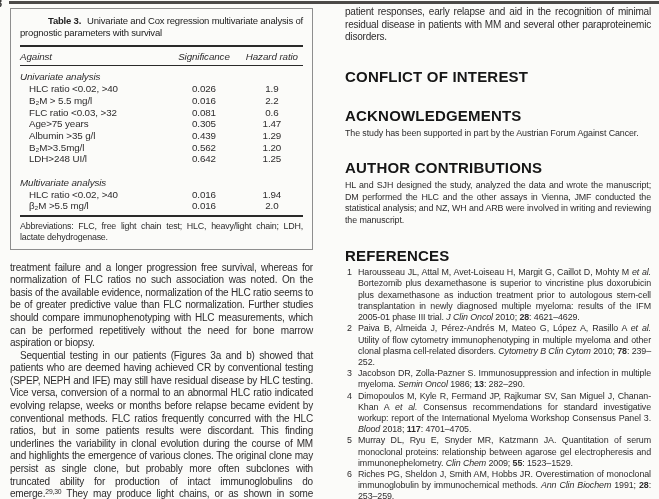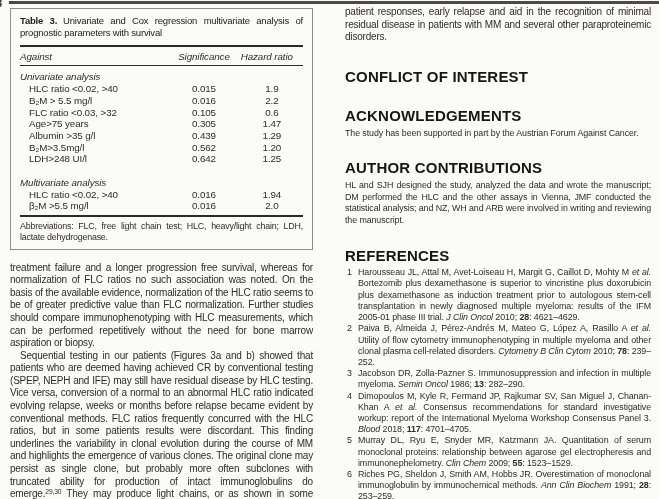--- a/index.html
+++ b/index.html
@@ -12,28 +12,28 @@
   .top-bar { position:absolute; left:9px; top:1px; width:650px; height:3px; background:#4c4a48; }
   .page-num { position:absolute; left:-4px; top:-3px; font-size:11px; font-weight:700; color:#3a3a3a; }
 
   .col { position:absolute; top:8px; }
   .col.left  { left:10px;  width:303px; }
   .col.right { left:345px; width:306px; top:6px; }
 
   
   .t3 { border:1px solid #8e8e8e; padding:6px 9px 5px 9px; }
   .t3-caption { font-size:9.5px; line-height:12.2px; letter-spacing:-0.2px; text-align:justify; color:#222; }
-  .t3-caption .lbl { font-weight:700; margin-right:6px; }
+  .t3-caption .lbl { font-weight:700; margin-right:6px;margin-left:28px; }
   table.t3-table { width:100%; border-collapse:collapse; margin-top:6px;
     border-top:2px solid #2a2a2a; border-bottom:2px solid #2a2a2a; }
   .t3-table th { font-style:italic; font-weight:400; font-size:9.8px; letter-spacing:-0.1px;
     padding:4px 0 3px; border-bottom:1px solid #2a2a2a; }
   .t3-table th.c1 { text-align:left;  width:52%; }
   .t3-table th.c2 { text-align:center; width:26%; }
-  .t3-table th.c3 { text-align:left; width:22%; }
+  .t3-table th.c3 { text-align:center; width:22%; }
   .t3-table td { font-size:9.8px; line-height:11.7px; letter-spacing:-0.1px; padding:0; }
   .t3-table tr.sect td { font-style:italic; padding-top:5px; }
   .t3-table tr.gap  td { padding-top:12px; }
   .t3-table td.ind { padding-left:9px; }
   .t3-table td.c2, .t3-table td.c3 { text-align:center; }
   .t3-table tr.last td { padding-bottom:3px; }
   .t3-abbr { margin-top:4px; font-size:8.9px; line-height:11.2px; letter-spacing:-0.2px; text-align:justify; }
 
   
   p.body { font-size:10px; line-height:12.6px; letter-spacing:-0.2px; text-align:justify; margin:0; }
@@ -73,31 +73,31 @@
             <th class="c2">Significance</th>
             <th class="c3">Hazard ratio</th>
           </tr>
         </thead>
         <tbody>
           <tr class="sect">
               <td colspan="3">Univariate analysis</td>
             </tr>
           <tr>
             <td class="c1 ind">HLC ratio &lt;0.02, &gt;40</td>
-            <td class="c2">0.015</td>
+            <td class="c2">0.026</td>
             <td class="c3">1.9</td>
           </tr>
           <tr>
             <td class="c1 ind">B₂M &gt; 5.5 mg/l</td>
             <td class="c2">0.016</td>
             <td class="c3">2.2</td>
           </tr>
           <tr>
             <td class="c1 ind">FLC ratio &lt;0.03, &gt;32</td>
-            <td class="c2">0.105</td>
+            <td class="c2">0.081</td>
             <td class="c3">0.6</td>
           </tr>
           <tr>
             <td class="c1 ind">Age&gt;75 years</td>
             <td class="c2">0.305</td>
             <td class="c3">1.47</td>
           </tr>
           <tr>
             <td class="c1 ind">Albumin &gt;35 g/l</td>
             <td class="c2">0.439</td>

